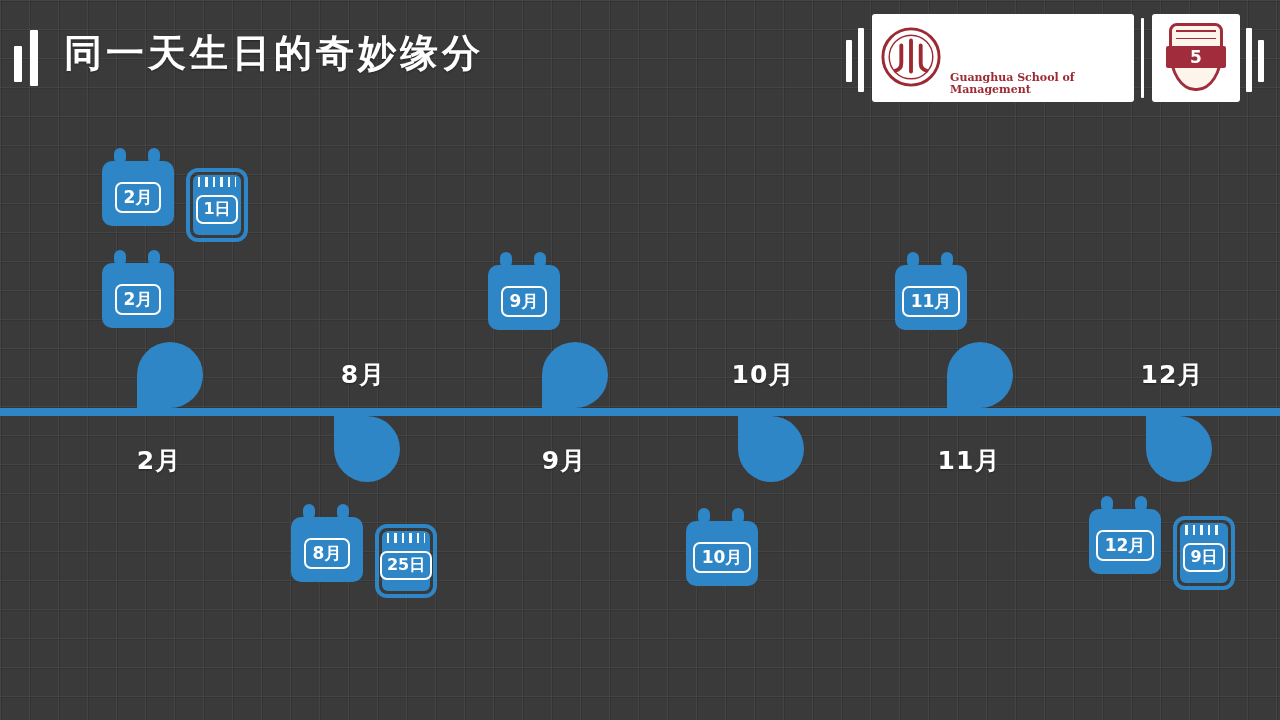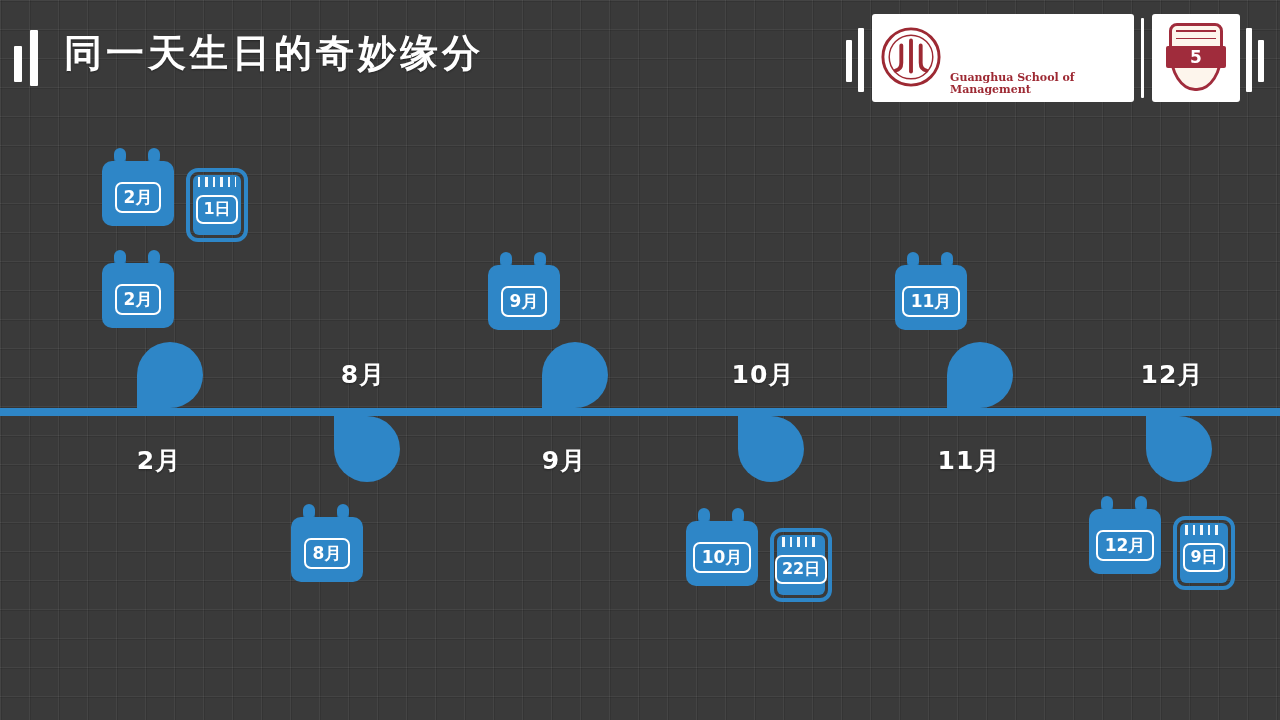--- a/index.html
+++ b/index.html
@@ -206,33 +206,33 @@
   </div>
 
   <div class="pair" style="left:291px;top:504px;">
     <div class="cal cal-month">
       <span class="ring r1"></span>
       <span class="ring r2"></span>
       <div class="body">
           <span class="pill">8月</span>
         </div>
     </div>
-  </div>
-
-  <div class="pair" style="left:686px;top:508px;">
-    <div class="cal cal-month">
-      <span class="ring r1"></span>
-      <span class="ring r2"></span>
-      <div class="body">
-          <span class="pill">10月</span>
-        </div>
-    </div>
     <div class="cal cal-day">
       <div class="inner">
-          <span class="pill">22日</span>
+          <span class="pill">25日</span>
+        </div>
+    </div>
+  </div>
+
+  <div class="pair" style="left:686px;top:508px;">
+    <div class="cal cal-month">
+      <span class="ring r1"></span>
+      <span class="ring r2"></span>
+      <div class="body">
+          <span class="pill">10月</span>
         </div>
     </div>
   </div>
 
   <div class="pair" style="left:1089px;top:496px;">
     <div class="cal cal-month">
       <span class="ring r1"></span>
       <span class="ring r2"></span>
       <div class="body">
           <span class="pill">12月</span>

